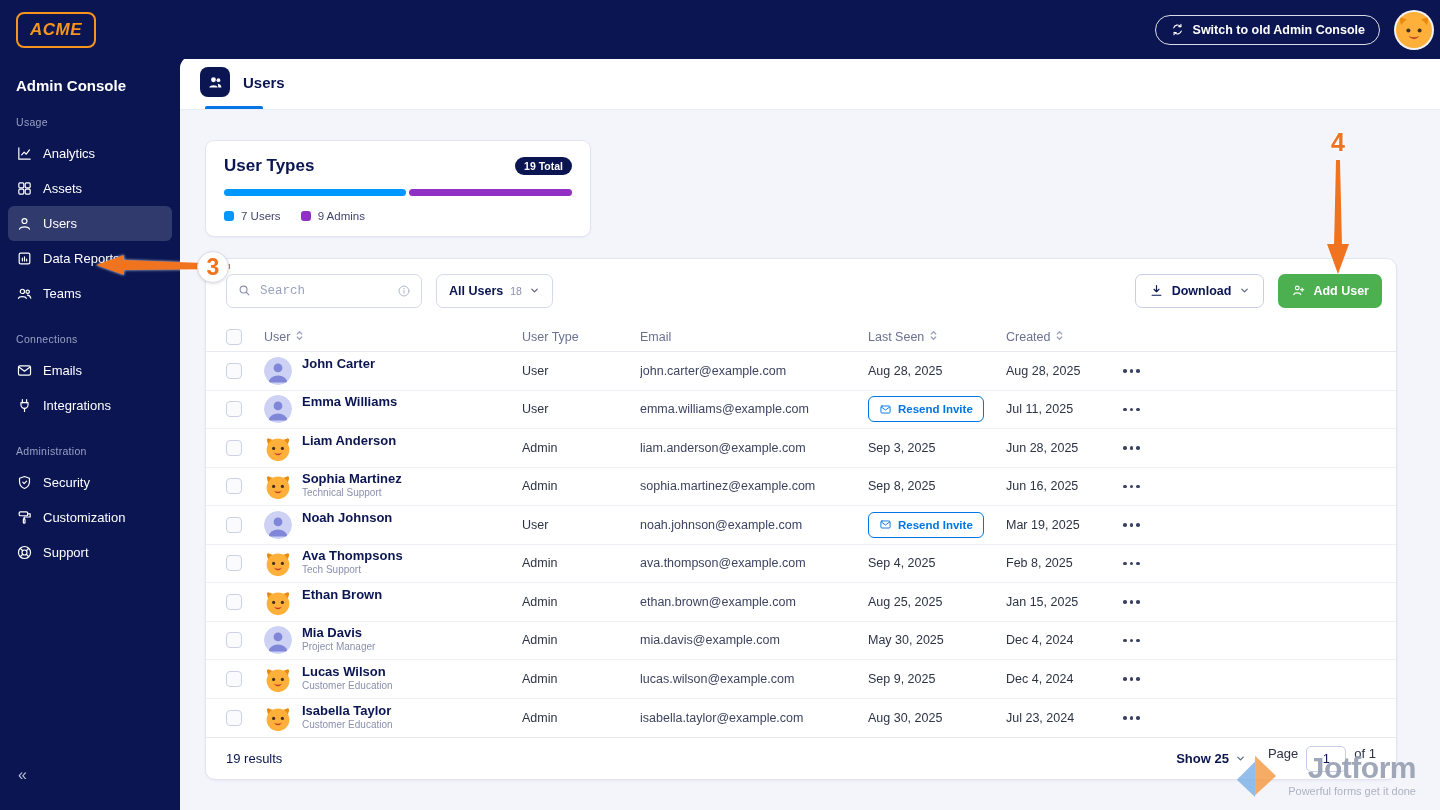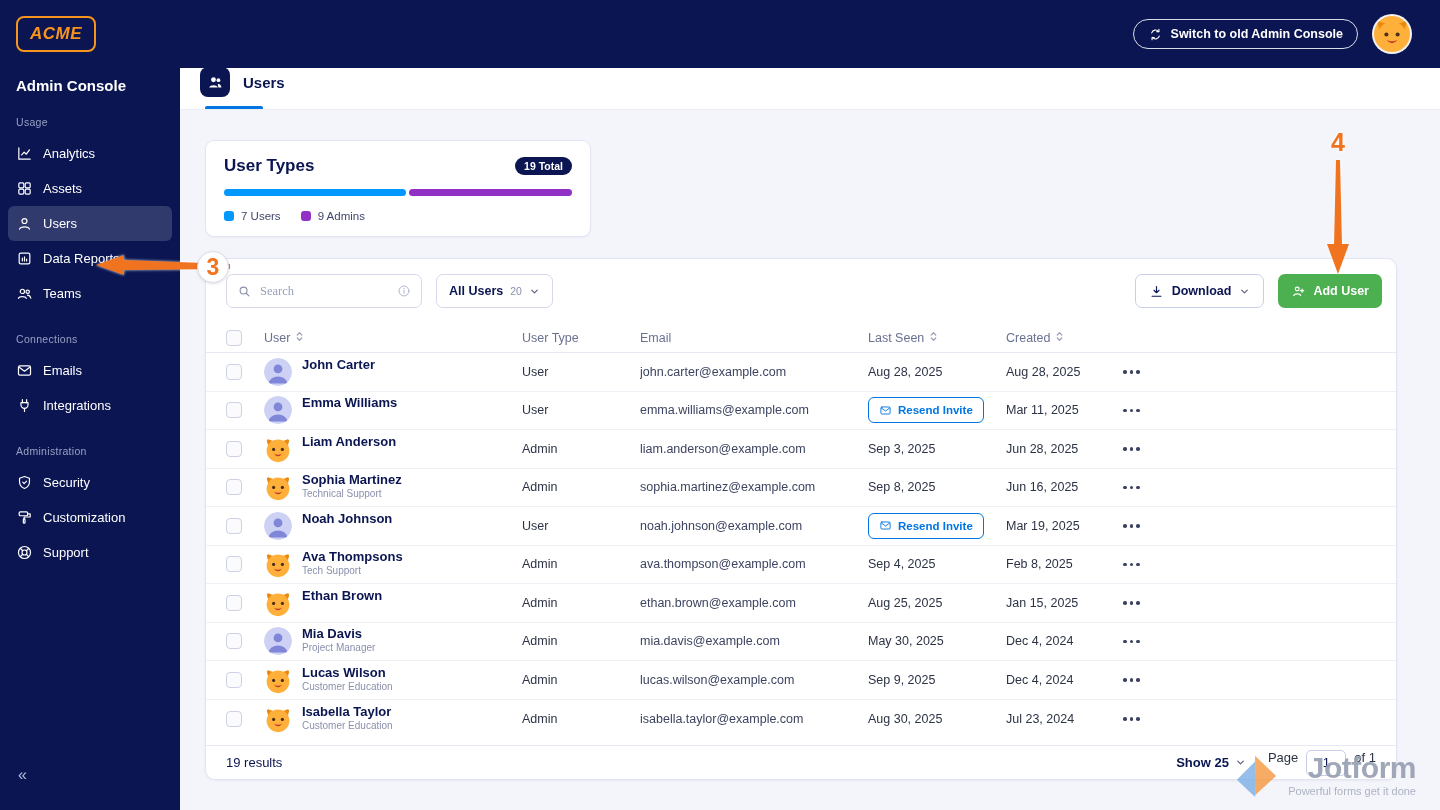--- a/index.html
+++ b/index.html
@@ -1,23 +1,23 @@
 <!DOCTYPE html>
 <html><head>
 <meta charset="utf-8">
 <style>
   * { box-sizing: border-box; margin: 0; padding: 0; }
   html,body { width:1440px; height:810px; overflow:hidden; }
   body { font-family:"Liberation Sans", sans-serif; background:#0a1551; position:relative; }
 
   
-  .topbar { position:absolute; left:0; top:0; width:1440px; height:68px; background:#0a1551; display:flex; align-items:center; z-index:5; }
+  .topbar { position:absolute; left:0; top:0; width:1440px; height:59px; background:#0a1551; display:flex; align-items:center; z-index:5; }
   .logo-box { margin-left:16px; border:2px solid #f7941e; border-radius:8px; padding:6px 12px; }
   .logo-text { color:#f7941e; font-weight:800; font-style:italic; font-size:17px; letter-spacing:.5px; }
-  .topbar-right { margin-left:auto; display:flex; align-items:center; gap:16px; margin-right:30px; }
+  .topbar-right { margin-left:auto; display:flex; align-items:center; gap:16px; margin-right:8px; }
   .switch-btn { display:flex; align-items:center; gap:8px; border:1px solid rgba(255,255,255,.85); border-radius:16px; height:30px; padding:0 14px; color:#fff; font-size:12.5px; font-weight:700; background:transparent; cursor:pointer; }
   .switch-btn svg { width:15px; height:15px; stroke:#fff; fill:none; stroke-width:1.8; stroke-linecap:round; stroke-linejoin:round; }
   .top-avatar { width:36px; height:36px; border-radius:50%; overflow:hidden; background:#ffb03a; box-shadow:0 0 0 2px rgba(255,255,255,.95); cursor:pointer; }
   .top-avatar svg { width:100%; height:100%; }
 
   
   .sidebar { position:absolute; left:0; top:55px; width:180px; bottom:0; background:#0a1551; color:#fff; z-index:4; }
   .sb-title { padding:22px 16px 0; font-size:15px; font-weight:700; }
   .sb-label { margin:22px 16px 8px; font-size:10.5px; color:#9aa0c3; letter-spacing:.3px; }
   .sb-item { height:35px; display:flex; align-items:center; gap:10px; padding-left:8px; margin:0 8px; border-radius:6px; cursor:pointer; }
@@ -43,21 +43,21 @@
   .ut-bar .seg { border-radius:4px; height:7px; }
   .ut-legend { display:flex; gap:20px; margin-top:14px; align-items:center; }
   .ut-leg-item { display:flex; align-items:center; gap:7px; font-size:11.5px; color:#41466e; }
   .ut-swatch { width:10px; height:10px; border-radius:3px; display:inline-block; }
 
   
   .table-card { position:absolute; left:25px; top:203px; width:1192px; height:522px; background:#fff; border:1px solid #e3e4f1; border-radius:10px; box-shadow:0 1px 3px rgba(10,21,81,.05); display:flex; flex-direction:column; }
   .card-toolbar { height:64px; display:flex; align-items:center; gap:14px; padding:0 14px 0 20px; }
   .search-box { display:flex; align-items:center; gap:8px; width:196px; height:34px; border:1px solid #d6d9ec; border-radius:7px; padding:0 10px; background:#fff; }
   .search-box svg.mag { width:15px; height:15px; stroke:#8a90ad; fill:none; stroke-width:1.8; stroke-linecap:round; }
-  .search-box input { border:0; outline:0; flex:1; min-width:0; font-size:12.5px; color:#2c3345; font-family:Liberation Serif, serif; }
+  .search-box input { border:0; outline:0; flex:1; min-width:0; font-size:12.5px; color:#2c3345; font-family:Liberation Mono, monospace; }
   .search-box input::placeholder { color:#9ba1bb; }
   .info-icon svg { width:14px; height:14px; stroke:#aab0c6; fill:none; stroke-width:1.6; stroke-linecap:round; }
   .filter-btn { display:flex; align-items:center; gap:7px; height:34px; border:1px solid #d6d9ec; border-radius:7px; background:#fff; padding:0 12px; cursor:pointer; }
   .filter-label { font-size:12.5px; font-weight:700; color:#0a1551; }
   .filter-count { font-size:10.5px; color:#8a90ad; }
   .chev { width:11px; height:11px; stroke:#5e6483; fill:none; stroke-width:1.8; stroke-linecap:round; stroke-linejoin:round; }
   .toolbar-spacer { flex:1; }
   .download-btn { display:flex; align-items:center; gap:8px; height:34px; border:1px solid #c9cee8; border-radius:7px; background:#fff; padding:0 13px; font-size:12.5px; font-weight:700; color:#0a1551; cursor:pointer; }
   .download-btn svg.dl { width:15px; height:15px; stroke:#0a1551; fill:none; stroke-width:1.8; stroke-linecap:round; stroke-linejoin:round; }
   .adduser-btn { display:flex; align-items:center; gap:7px; height:34px; border:0; border-radius:7px; background:#4caf50; padding:0 13px; font-size:12.5px; font-weight:700; color:#fff; cursor:pointer; }
@@ -77,21 +77,21 @@
   .nm { display:flex; flex-direction:column; line-height:1.15; }
   .name { font-size:13px; font-weight:700; color:#0a1551; }
   .sub { font-size:10px; color:#8a90ad; }
   .cell { font-size:12.5px; color:#2c3345; white-space:nowrap; overflow:hidden; text-overflow:ellipsis; }
   .cell.email { color:#3d4460; }
   .resend { display:inline-flex; align-items:center; gap:6px; height:26px; border:1px solid #0075e3; border-radius:6px; background:#fff; color:#0075e3; font-size:11.5px; font-weight:700; padding:0 10px; cursor:pointer; }
   .resend svg { width:13px; height:13px; stroke:#0075e3; fill:none; stroke-width:1.7; stroke-linecap:round; stroke-linejoin:round; }
   .dots { display:inline-flex; gap:3px; align-items:center; background:none; border:0; cursor:pointer; padding:6px 4px; justify-self:start; }
   .dots i { width:3.5px; height:3.5px; border-radius:50%; background:#3a4161; display:block; }
 
-  .card-footer { height:34px; border-top:1px solid #e6e8f2; display:flex; align-items:center; padding:12px 20px; }
+  .card-footer { height:42px; border-top:1px solid #e6e8f2; display:flex; align-items:center; padding:12px 20px; }
   .results { font-size:13px; color:#0a1551; }
   .foot-right { margin-left:auto; display:flex; align-items:center; gap:22px; }
   .show-dd { display:flex; align-items:center; gap:6px; font-size:13px; font-weight:600; color:#0a1551; background:none; border:0; cursor:pointer; }
   .page-group { display:flex; gap:8px; font-size:13px; color:#2c3345; }
   .page-input { width:40px; height:26px; border:1px solid #c8cdea; border-radius:5px; text-align:center; font-size:13px; color:#0a1551; font-family:"Liberation Sans",sans-serif; }
 
   
   .annot { position:absolute; z-index:20; pointer-events:none; }
   .annot-num { color:#f0741f; font-weight:800; font-size:23px; text-shadow:0 0 3px #fff,0 0 5px #fff; }
   .circle3 { position:absolute; left:197px; top:251px; width:32px; height:32px; background:#fff; border:1px solid #dcdce8; border-radius:50%; display:flex; align-items:center; justify-content:center; z-index:21; pointer-events:none; box-shadow:0 1px 3px rgba(0,0,0,.12); }
@@ -290,21 +290,21 @@
         <span class="info-icon" style="display:flex">
             <svg viewBox="0 0 24 24">
               <circle cx="12" cy="12" r="8.5"></circle>
               <path d="M12 11v5"></path>
               <circle cx="12" cy="8" r="1.1" fill="#aab0c6" stroke="none"></circle>
             </svg>
           </span>
       </div>
       <button class="filter-btn">
         <span class="filter-label">All Users</span>
-        <span class="filter-count">20</span>
+        <span class="filter-count">18</span>
         <svg class="chev" viewBox="0 0 16 16">
             <path d="M4 6l4 4 4-4"></path>
           </svg>
       </button>
       <div class="toolbar-spacer"></div>
       <button class="download-btn">
         <svg class="dl" viewBox="0 0 24 24">
             <path d="M12 4v10m-4-4 4 4 4-4"></path>
             <path d="M5 19.5h14"></path>
           </svg>
@@ -402,21 +402,21 @@
         <div class="cell email">emma.williams@example.com</div>
         <div class="cell">
           <button class="resend">
               <svg viewBox="0 0 24 24">
                 <rect x="3.5" y="5.5" width="17" height="13" rx="2"></rect>
                 <path d="M4.5 7.5 12 13l7.5-5.5"></path>
               </svg>
               <span>Resend Invite</span>
             </button>
         </div>
-        <div class="cell">Mar 11, 2025</div>
+        <div class="cell">Jul 11, 2025</div>
         <button class="dots">
             <i></i>
             <i></i>
             <i></i>
           </button>
       </div>
 
       <div class="tgrid trow">
         <input type="checkbox" class="cb" style="">
         <div class="cell-user">

